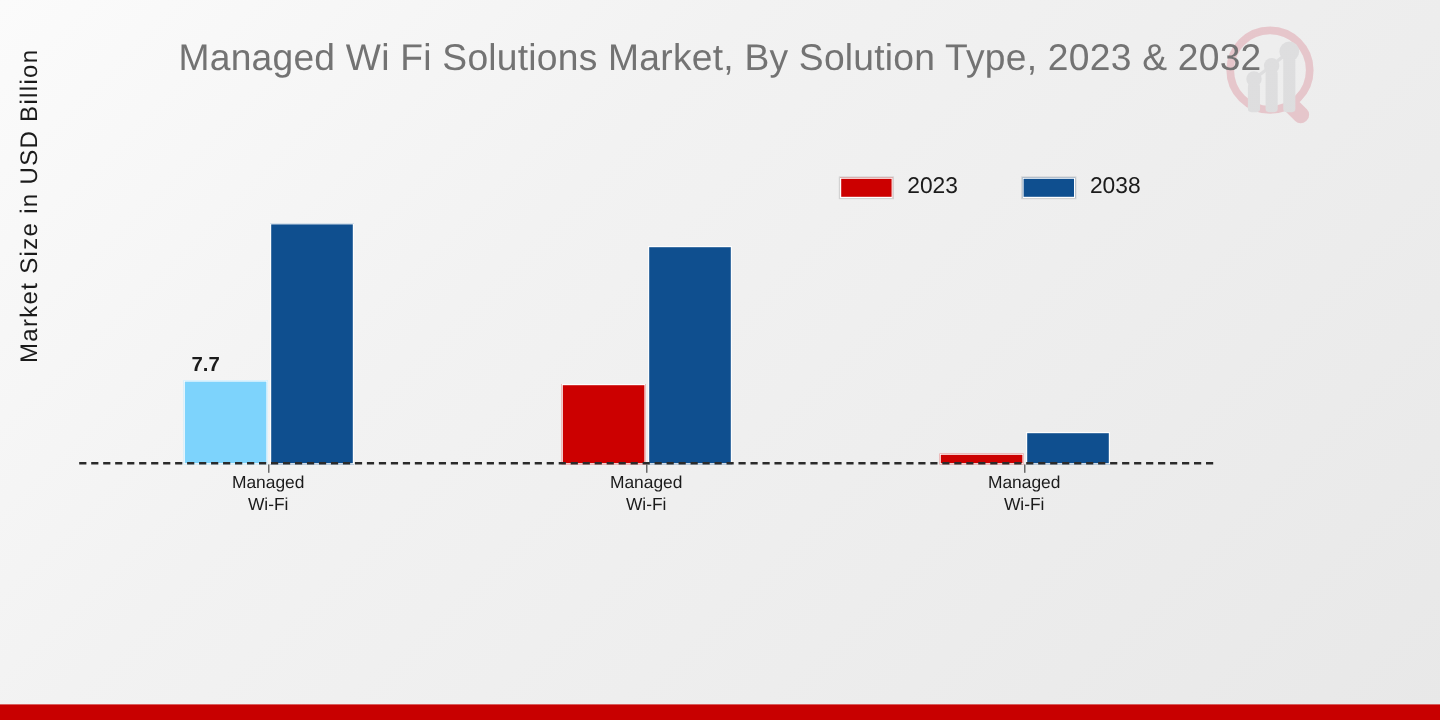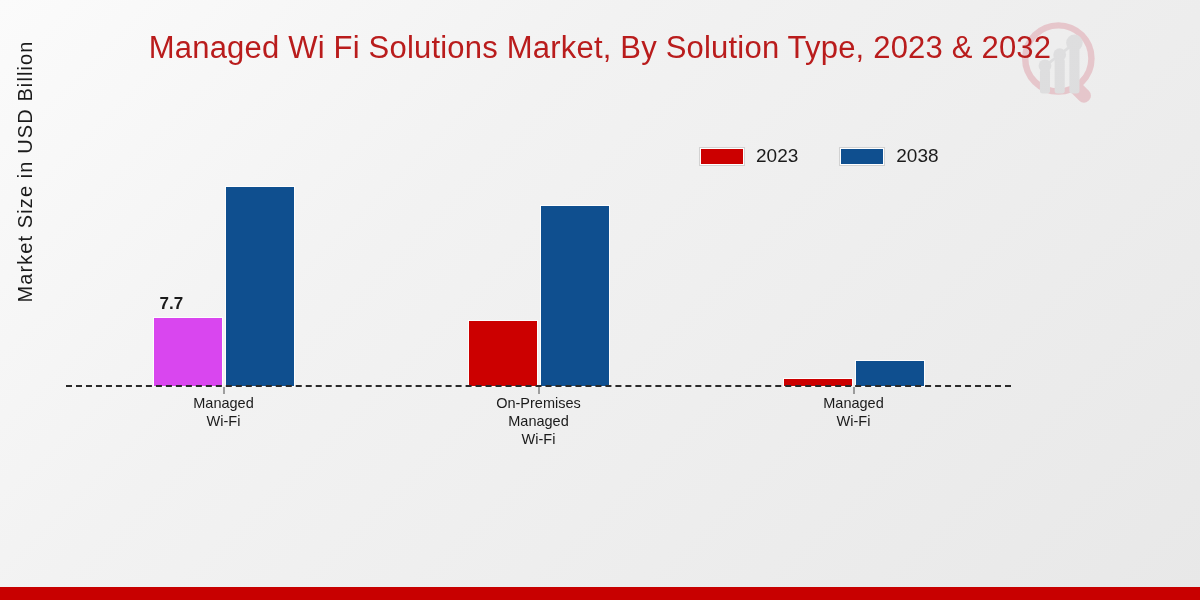--- a/index.html
+++ b/index.html
@@ -17,30 +17,30 @@
     width:92px; height:92px; opacity:0.16; pointer-events:none;
   }
 
   
   .chart-title {
     position:absolute;
     left:0; right:0; top:30px;
     text-align:center;
     font-size:31px;
     font-weight:400;
-    color:#b91c1c;
+    color:#737373;
     letter-spacing:.2px;
     white-space:nowrap;
   }
 
   
   .legend {
     position:absolute;
     left:700px; top:145px;
-    display:flex; align-items:center; gap:42px;
+    display:flex; align-items:center; gap:54px;
   }
   .legend-item { display:flex; align-items:center; gap:12px; }
   .legend-swatch {
     width:44px; height:17px;
     border:1px solid #ffffff;
     outline:1px solid rgba(0,0,0,.12);
   }
   .legend-label { font-size:19px; color:#1b1b1b; }
 
   
@@ -154,21 +154,21 @@
   </div>
 </div>
 
 <div class="y-axis-title">Market Size in USD Billion</div>
 
 <div class="plot">
   <div class="groups">
 
     <div class="group">
       <div class="bar-pair">
-        <div class="bar s2023" style="height: 69.6208px; background: #d946ef;">
+        <div class="bar s2023" style="height: 69.6208px; background: #7dd3fc;">
           <span class="bar-value">7.7</span>
         </div>
         <div class="bar s2032" style="height: 200.725px; background: rgb(15, 79, 143);"></div>
         <span class="tick"></span>
       </div>
     </div>
 
     <div class="group">
       <div class="bar-pair">
         <div class="bar s2023" style="height: 66.9083px; background: rgb(204, 0, 0);"></div>
@@ -188,21 +188,20 @@
   </div>
   <div class="baseline"></div>
 </div>
 
 <div class="cats">
   <div class="cat">
     <div>Managed</div>
     <div>Wi-Fi</div>
   </div>
   <div class="cat">
-    <div>On-Premises</div>
     <div>Managed</div>
     <div>Wi-Fi</div>
   </div>
   <div class="cat">
     <div>Managed</div>
     <div>Wi-Fi</div>
   </div>
 </div>
 
 <div class="bottom-band" style="background: rgb(200, 0, 0);"></div>

